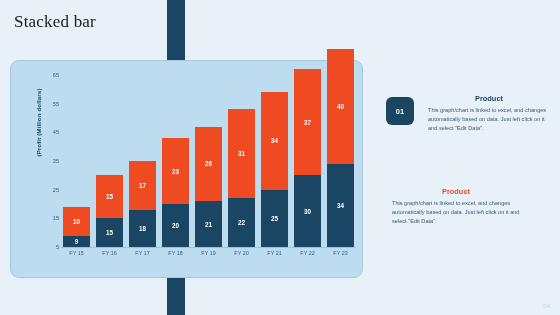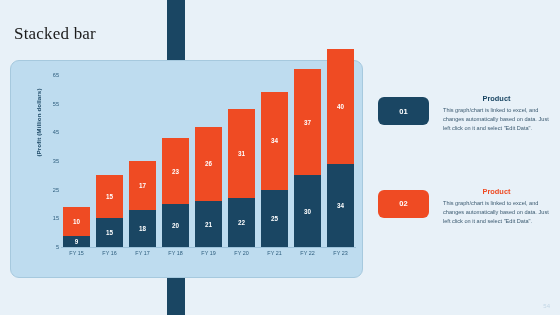--- a/index.html
+++ b/index.html
@@ -23,21 +23,21 @@
     width: 18px;
     height: 315px;
     background: #1a4663;
     z-index: 1;
   }
 
   
   .page-title {
     position: absolute;
     left: 14px;
-    top: 24px;
+    top: 12px;
     font-family: "Liberation Serif", serif;
     font-size: 17px;
     color: #1b1b1b;
     letter-spacing: 0.2px;
     z-index: 3;
   }
 
   
   .chart-card {
     position: absolute;
@@ -153,31 +153,32 @@
     top: 93px;
     width: 172px;
     z-index: 3;
   }
   .legend-item {
     display: flex;
     align-items: flex-start;
     margin-bottom: 52px;
   }
   .legend-badge {
-    width: 51px;
+    width: 28px;
     height: 28px;
     border-radius: 6px;
     flex: 0 0 auto;
     display: flex;
     align-items: center;
     justify-content: center;
     color: #ffffff;
     font-size: 7.5px;
     font-weight: bold;
     margin-top: 4px;
+    margin-left: 8px;
   }
   .badge-navy { background: #1a4663; }
   .badge-orange { background: #ef4b23; }
 
   .legend-text {
     margin-left: 14px;
     padding-top: 1px;
   }
   .legend-heading {
     font-size: 7.4px;
@@ -278,21 +279,20 @@
 
 <div class="legend">
     <div class="legend-item">
       <div class="legend-badge badge-navy" style="background: rgb(26, 70, 99);">01</div>
       <div class="legend-text">
         <div class="legend-heading heading-navy" style="color: rgb(26, 70, 99);">Product</div>
         <div class="legend-body">This graph/chart is linked to excel, and changes automatically based on data. Just left click on it and select "Edit Data".</div>
       </div>
     </div>
     <div class="legend-item">
-      <div class="legend-badge badge-orange" style="background: rgb(239, 75, 35);">02</div>
       <div class="legend-text">
         <div class="legend-heading heading-orange" style="color: rgb(239, 75, 35);">Product</div>
         <div class="legend-body">This graph/chart is linked to excel, and changes automatically based on data. Just left click on it and select "Edit Data".</div>
       </div>
     </div>
   </div>
 
 <div class="page-number">54</div>
 
 </body></html>

